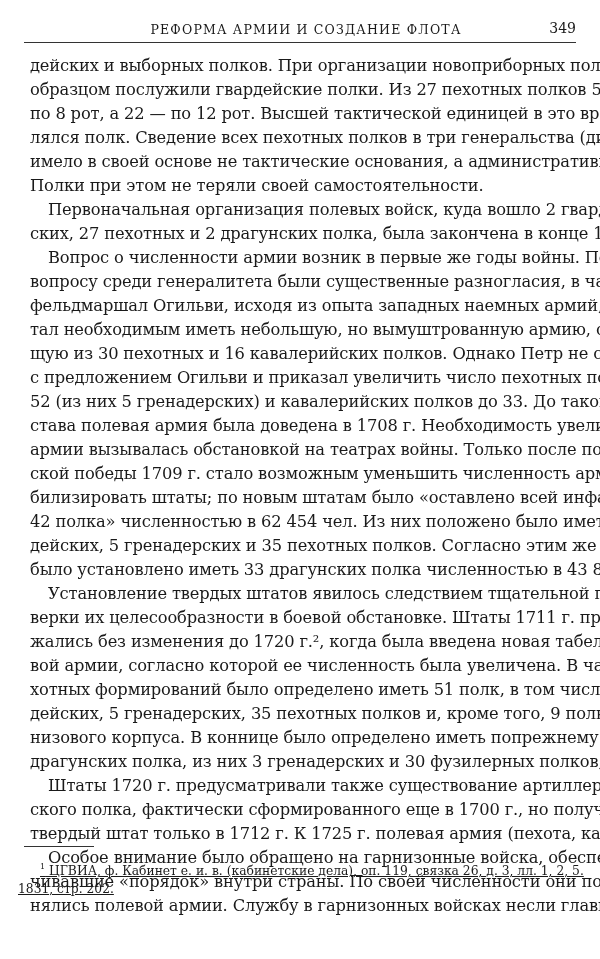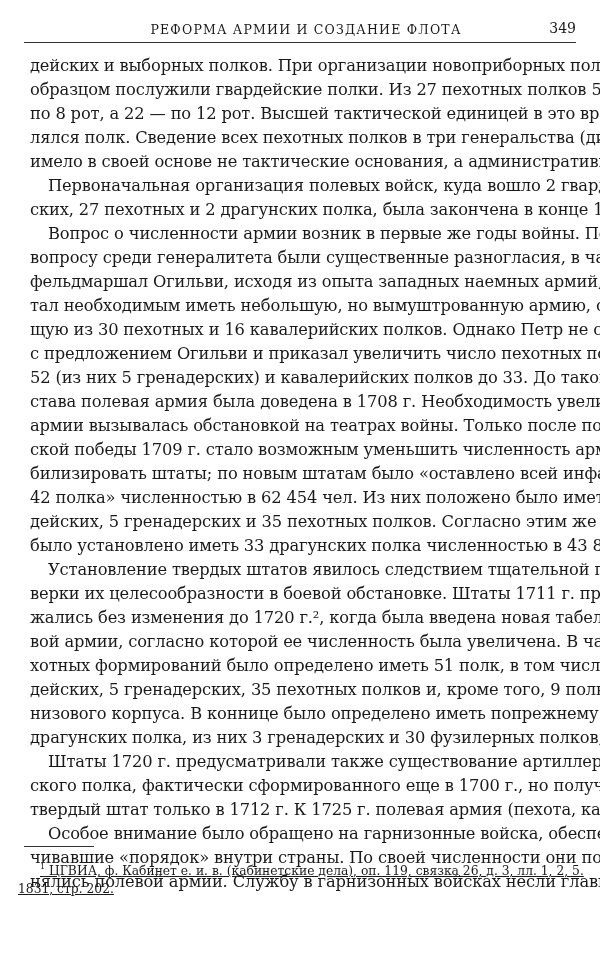--- a/index.html
+++ b/index.html
@@ -32,20 +32,21 @@
   <div class="page-number">349</div>
 </div>
 <div class="header-rule"></div>
 
 <div class="body-text" id="body-text">
     <div class="line"><span>дейских и выборных полков. При организации новоприборных полков</span></div>
     <div class="line"><span>образцом послужили гвардейские полки. Из 27 пехотных полков 5 имели</span></div>
     <div class="line"><span>по 8 рот, а 22 — по 12 рот. Высшей тактической единицей в это время яв-</span></div>
     <div class="line"><span>лялся полк. Сведение всех пехотных полков в три генеральства (дивизии)</span></div>
     <div class="line"><span>имело в своей основе не тактические основания, а административные.</span></div>
+    <div class="line last"><span>Полки при этом не теряли своей самостоятельности.</span></div>
     <div class="line indent"><span>Первоначальная организация полевых войск, куда вошло 2 гвардей-</span></div>
     <div class="line last"><span>ских, 27 пехотных и 2 драгунских полка, была закончена в конце 1699 г.</span></div>
     <div class="line indent"><span>Вопрос о численности армии возник в первые же годы войны. По этому</span></div>
     <div class="line"><span>вопросу среди генералитета были существенные разногласия, в частности</span></div>
     <div class="line"><span>фельдмаршал Огильви, исходя из опыта западных наемных армий, счи-</span></div>
     <div class="line"><span>тал необходимым иметь небольшую, но вымуштрованную армию, состоя-</span></div>
     <div class="line"><span>щую из 30 пехотных и 16 кавалерийских полков. Однако Петр не согласился</span></div>
     <div class="line"><span>с предложением Огильви и приказал увеличить число пехотных полков до</span></div>
     <div class="line"><span>52 (из них 5 гренадерских) и кавалерийских полков до 33. До такого со-</span></div>
     <div class="line"><span>става полевая армия была доведена в 1708 г. Необходимость увеличения</span></div>

